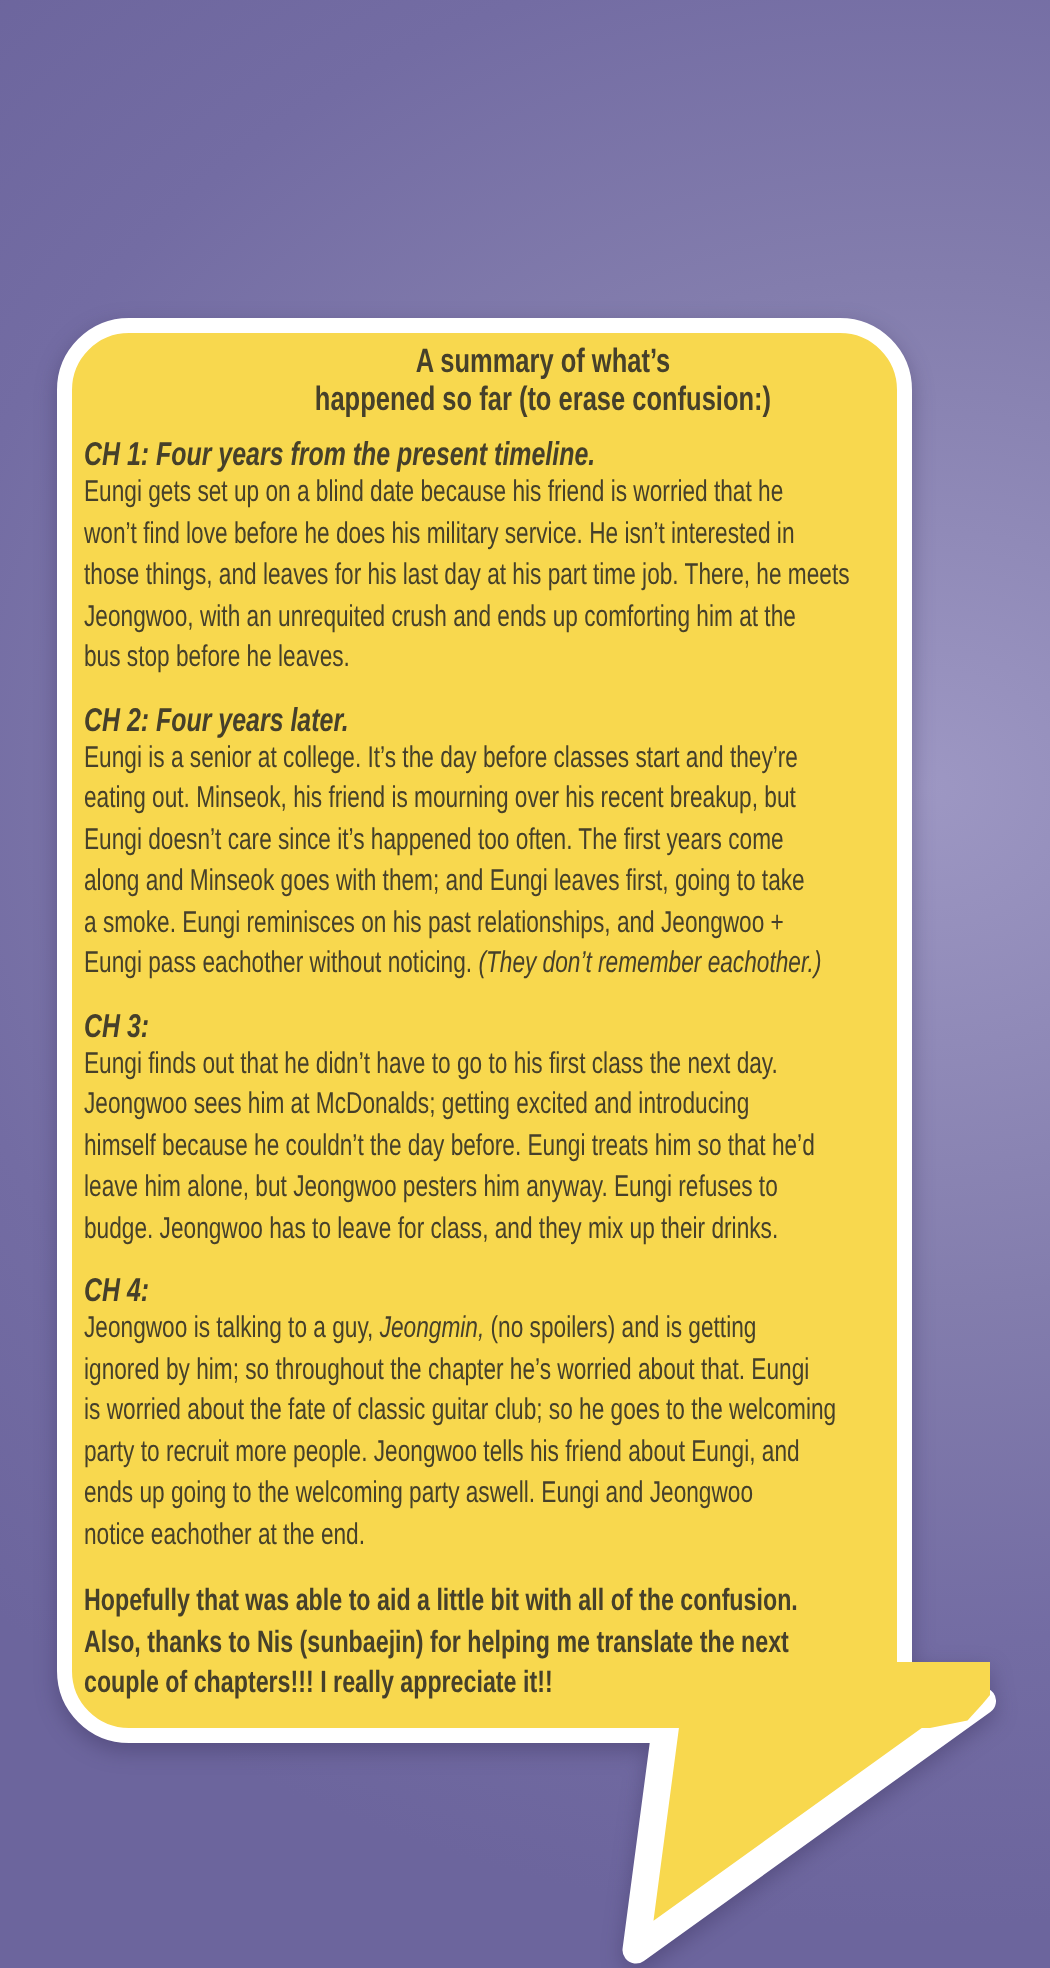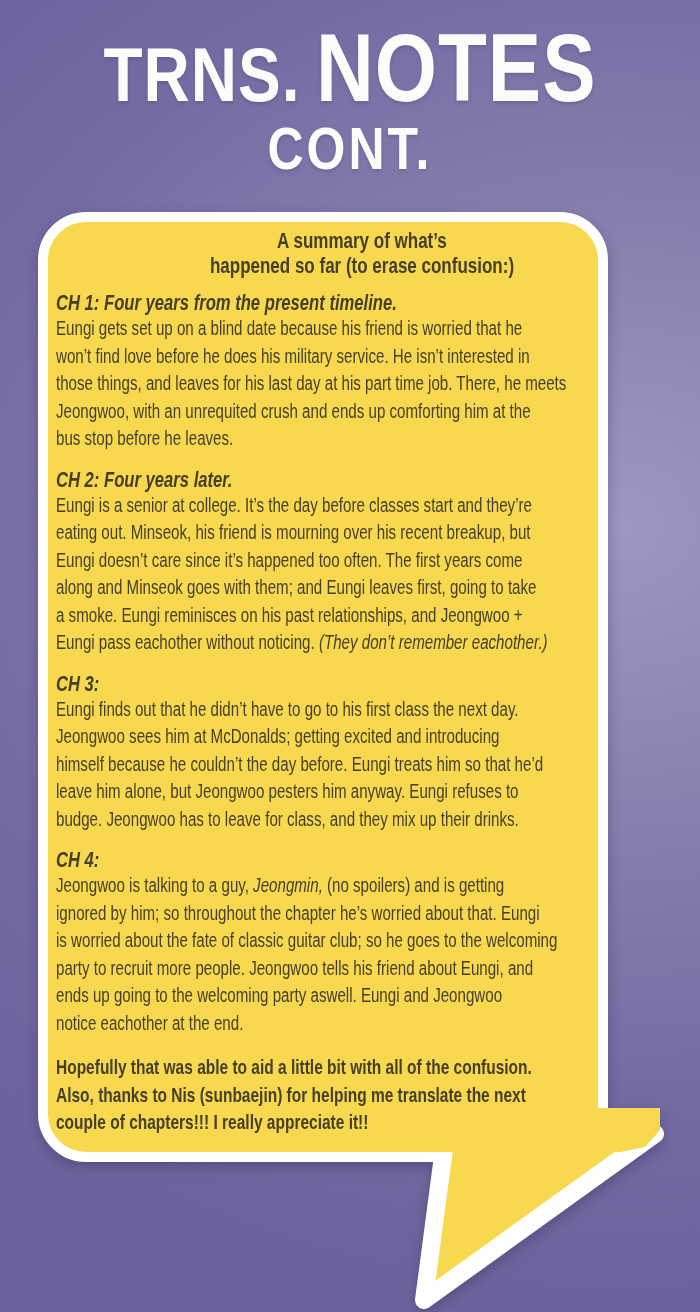--- a/index.html
+++ b/index.html
@@ -73,27 +73,20 @@
     margin:16px 0 0;
     font-size:20.5px;line-height:27.5px;font-weight:700;
     white-space:pre-line;
   }
 </style>
 </head>
 <body>
 
 <div class="page">
 
-  <header class="title">
-    <div class="title-line1">
-      <span class="t1">TRNS.</span>
-      <span class="t2">NOTES</span>
-    </div>
-    <div class="title-line2">CONT.</div>
-  </header>
 
   <div class="bubble-wrap">
 
     <div class="bubble">
       <div class="content">
 
         <p class="intro">A summary of what’s
 happened so far (to erase confusion:)</p>
 
         <div class="section">

